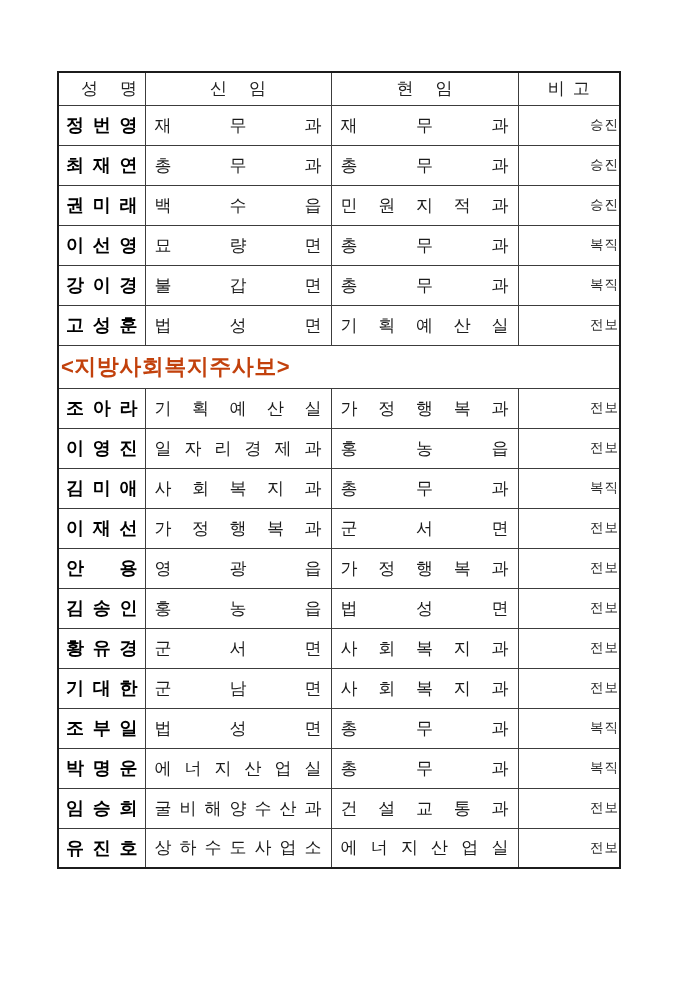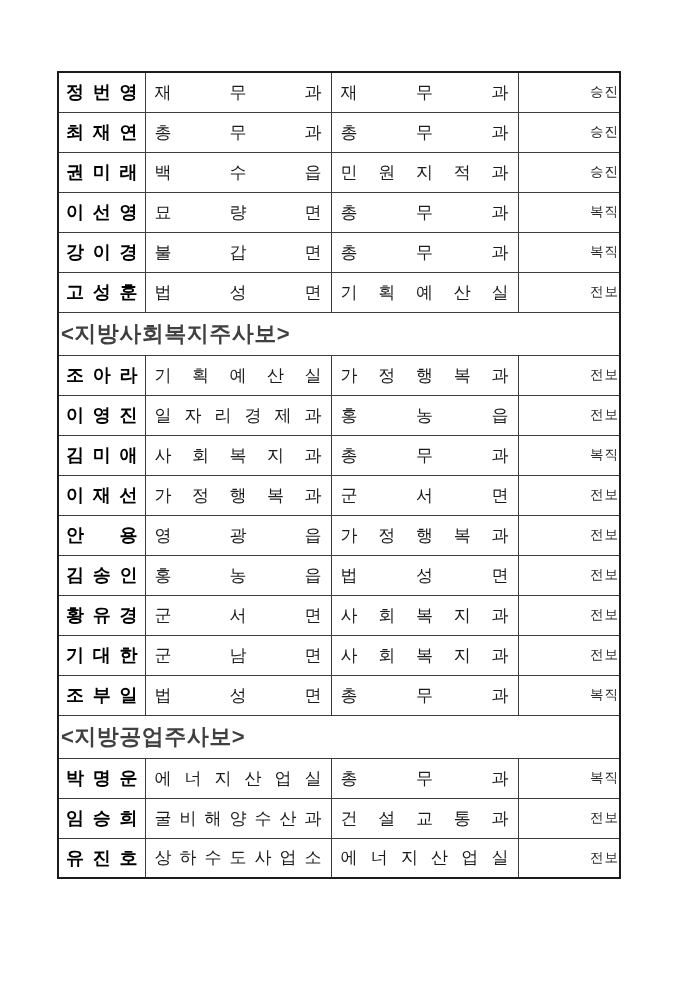--- a/index.html
+++ b/index.html
@@ -71,39 +71,45 @@
     font-family: "Liberation Serif", serif;
     font-size: 13.5px;
     color: #2a2a2a;
     text-align: right;
     letter-spacing: 1px;
   }
   td.section-cell {
     font-family: "Liberation Sans", sans-serif;
     font-weight: 700;
     font-size: 22px;
-    color: #404040;
+    color: #c2410c;
     text-align: left;
     padding-left: 2px;
     letter-spacing: 0.5px;
     white-space: nowrap;
   }
 </style>
 </head>
 <body>
 
 <div class="page">
   <table class="roster">
     <colgroup>
       <col class="c1">
         <col class="c2">
         <col class="c3">
         <col class="c4">
     </colgroup>
     <tbody>
+      <tr class="header-row">
+        <th class="ls-wide">성명</th>
+        <th class="ls-wide">신임</th>
+        <th class="ls-wide">현임</th>
+        <th class="ls-narrow">비고</th>
+      </tr>
 
       <tr class="data-row">
         <td>
             <div class="dist name">
               <span>정</span>
               <span>번</span>
               <span>영</span>
             </div>
           </td>
         <td>
@@ -477,23 +483,20 @@
         <td>
             <div class="dist pos">
               <span>총</span>
               <span>무</span>
               <span>과</span>
             </div>
           </td>
         <td class="c-note">복직</td>
       </tr>
 
-      <tr class="section-row">
-        <td class="section-cell" colspan="4">&lt;지방공업주사보&gt;</td>
-      </tr>
 
       <tr class="data-row">
         <td>
             <div class="dist name">
               <span>박</span>
               <span>명</span>
               <span>운</span>
             </div>
           </td>
         <td>

